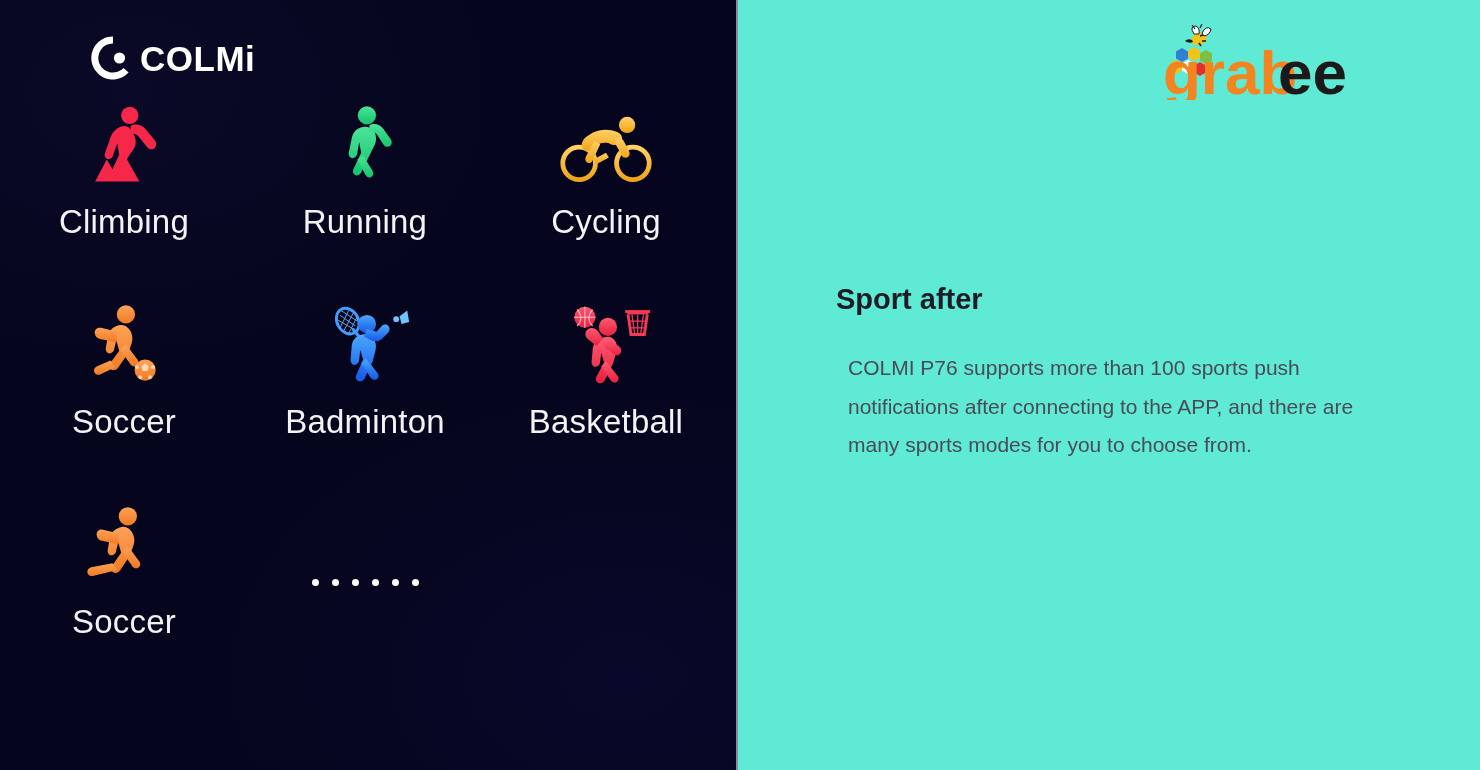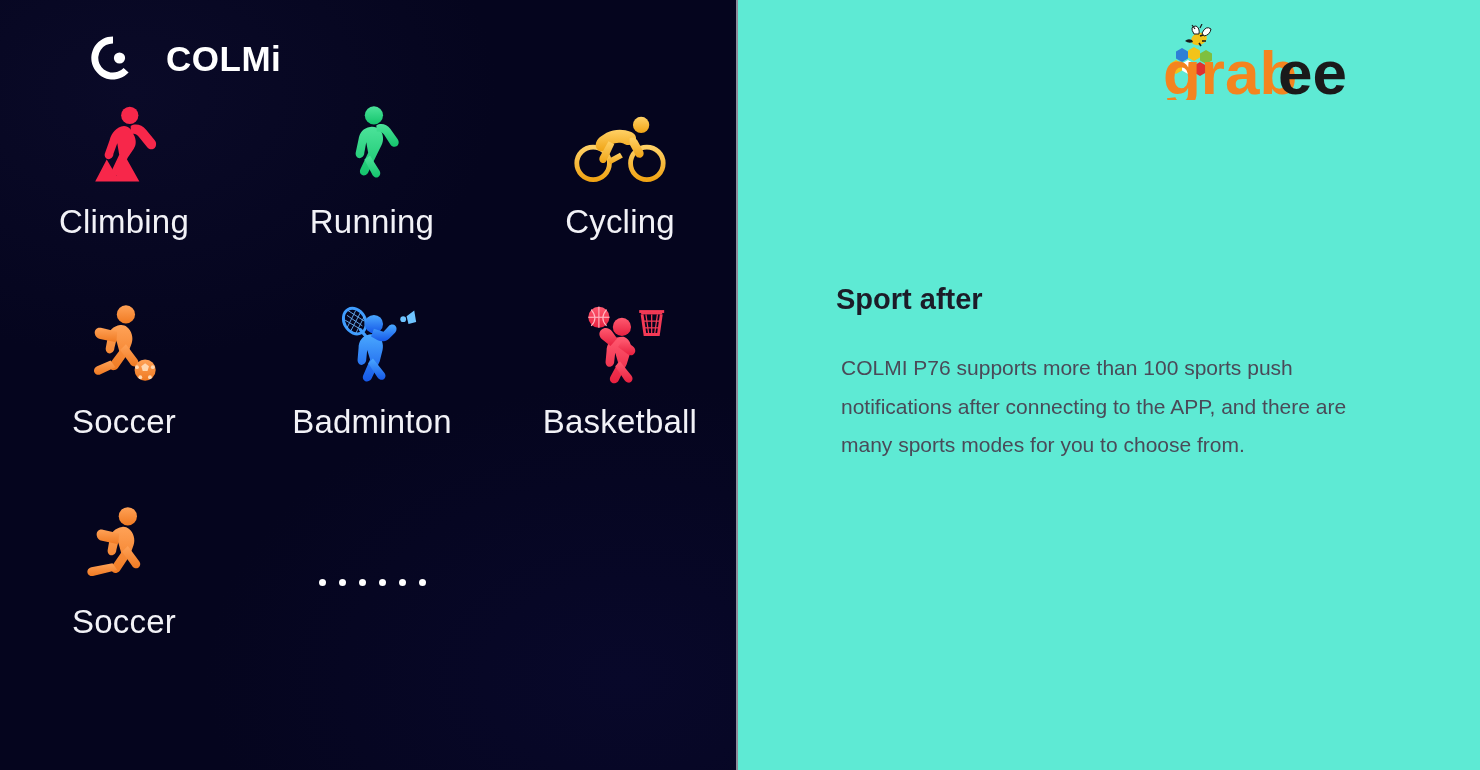--- a/index.html
+++ b/index.html
@@ -42,21 +42,21 @@
     z-index: 5;
   }
 
   
   .brand {
     position: absolute;
     left: 88px;
     top: 33px;
     display: flex;
     align-items: center;
-    gap: 28px;
+    gap: 2px;
   }
   .brand-mark {
     width: 50px;
     height: 50px;
     flex: 0 0 50px;
   }
   .brand-name {
     color: #ffffff;
     font-size: 35px;
     font-weight: 700;
@@ -67,21 +67,21 @@
 
   
   .sports-grid {
     position: absolute;
     left: 0;
     top: 100px;
     width: 736px;
     display: grid;
     grid-template-columns: repeat(3, 240px);
     grid-auto-rows: 200px;
-    column-gap: 8px;
+    column-gap: 1px;
     justify-content: start;
     padding-left: 4px;
     box-sizing: border-box;
   }
   .sport-cell {
     display: flex;
     flex-direction: column;
     align-items: center;
     justify-content: flex-start;
   }
@@ -145,21 +145,21 @@
     font-size: 29px;
     font-weight: 700;
     margin: 0 0 32px 0;
     line-height: 1.2;
   }
   .copy-body {
     color: #4a4a58;
     font-size: 21px;
     font-weight: 400;
     line-height: 1.85;
-    margin: 5px;
+    margin: 12px;
   }
 </style>
 </head>
 <body>
 
 <div class="page">
 
   <div class="left-panel">
 
     <div class="brand">

